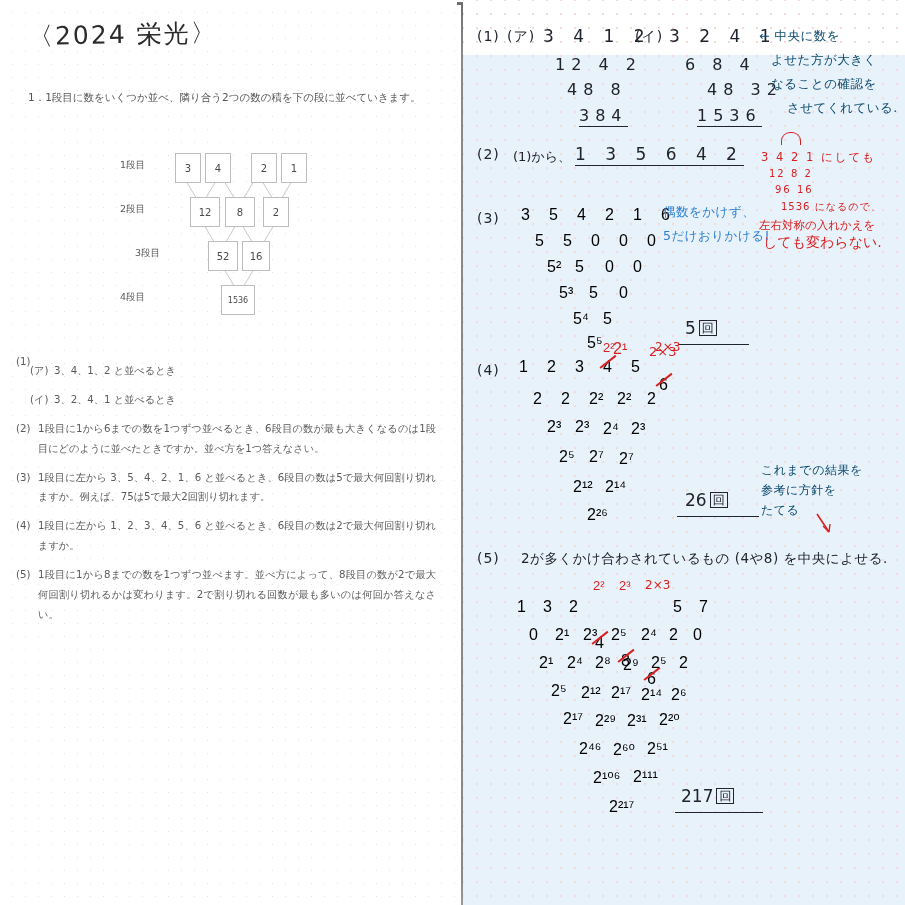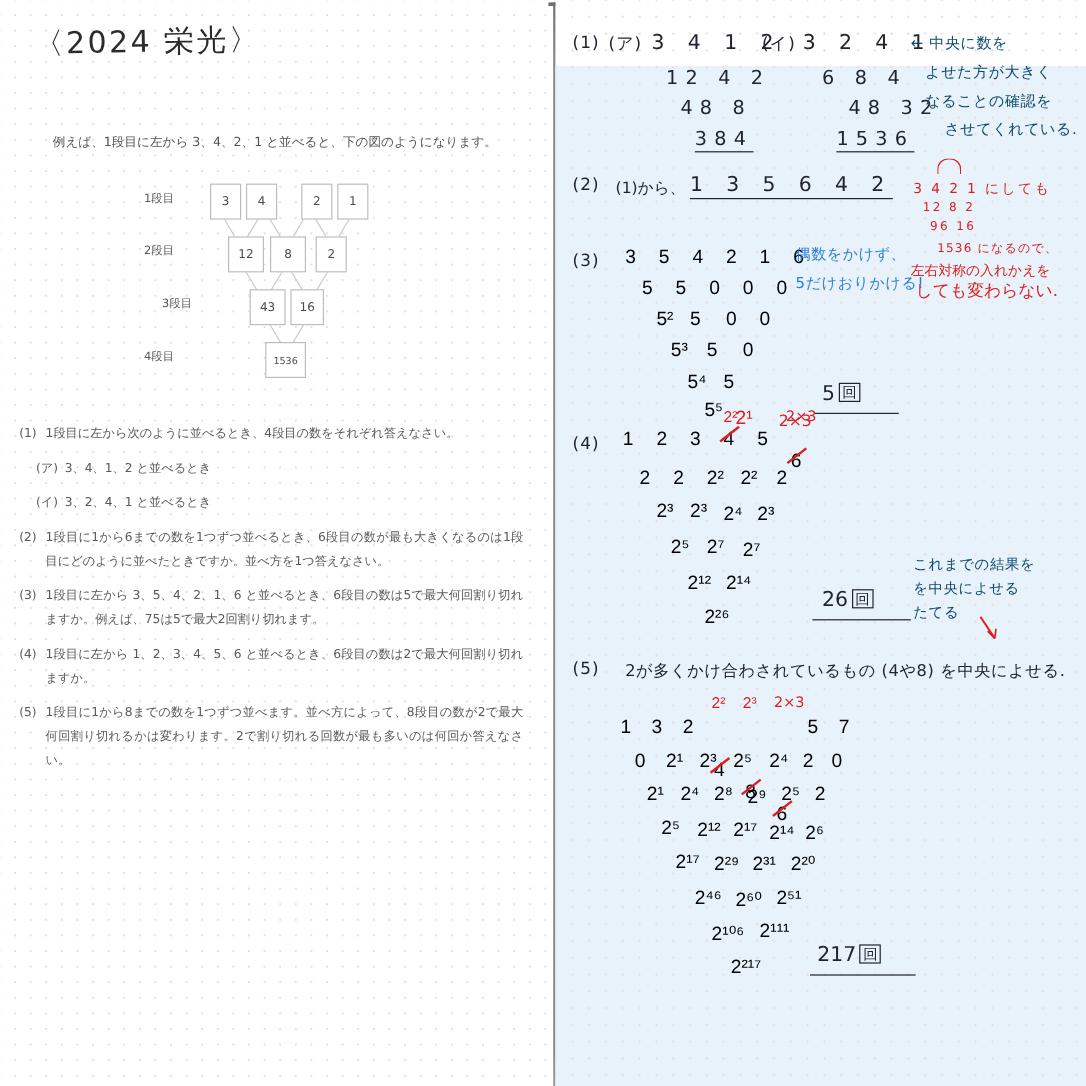--- a/index.html
+++ b/index.html
@@ -126,21 +126,21 @@
 </style>
 </head>
 <body>
 
 <div id="page">
 
   <div id="left-panel">
 
     <div class="doc-title">〈2024 栄光〉</div>
 
-    <div class="q-example">例えば、1段目に左から 3、4、2、1 と並べると、下の図のようになります。</div>
+    <div class="q-head">1．1段目に数をいくつか並べ、隣り合う2つの数の積を下の段に並べていきます。</div>
 
     <div id="tree">
       <svg width="260" height="175">
         <g stroke="#c9c9c9" stroke-width="1" fill="none">
           <path d="M66,36 L78,56"></path>
             <path d="M96,36 L84,56"></path>
           <path d="M104,36 L116,56"></path>
             <path d="M134,36 L122,56"></path>
           <path d="M142,36 L154,56"></path>
             <path d="M172,36 L160,56"></path>
@@ -174,30 +174,29 @@
 
       <div class="cell" style="left:55px;top:8px;width:24px;height:28px;">3</div>
       <div class="cell" style="left:85px;top:8px;width:24px;height:28px;">4</div>
       <div class="cell" style="left:131px;top:8px;width:24px;height:28px;">2</div>
       <div class="cell" style="left:161px;top:8px;width:24px;height:28px;">1</div>
 
       <div class="cell" style="left:70px;top:52px;width:28px;height:28px;">12</div>
       <div class="cell" style="left:105px;top:52px;width:28px;height:28px;">8</div>
       <div class="cell" style="left:143px;top:52px;width:24px;height:28px;">2</div>
 
-      <div class="cell" style="left:88px;top:96px;width:28px;height:28px;">43</div>
+      <div class="cell" style="left:88px;top:96px;width:28px;height:28px;">52</div>
       <div class="cell" style="left:122px;top:96px;width:26px;height:28px;">16</div>
 
       <div class="cell small" style="left:101px;top:140px;width:32px;height:28px;">1536</div>
     </div>
 
     <div class="q-list">
       <div class="q-item">
         <span class="num">(1)</span>
-        <span>1段目に左から次のように並べるとき、4段目の数をそれぞれ答えなさい。</span>
       </div>
       <div class="q-sub">
         <span class="num">(ア)</span>
         <span>3、4、1、2 と並べるとき</span>
       </div>
       <div class="q-sub">
         <span class="num">(イ)</span>
         <span>3、2、4、1 と並べるとき</span>
       </div>
       <div class="q-item">
@@ -323,21 +322,21 @@
       <div class="pw" style="left:96px;top:448px;">2⁵</div>
       <div class="pw" style="left:126px;top:448px;">2⁷</div>
       <div class="pw" style="left:156px;top:450px;">2⁷</div>
 
       <div class="pw" style="left:110px;top:478px;">2¹²</div>
       <div class="pw" style="left:142px;top:478px;">2¹⁴</div>
 
       <div class="pw" style="left:124px;top:506px;">2²⁶</div>
 
       <div class="hw jp-red" style="left:298px;top:462px;font-size:12px;">これまでの結果を</div>
-      <div class="hw jp-red" style="left:298px;top:482px;font-size:12px;">を中央によせる</div>
+      <div class="hw jp-red" style="left:298px;top:482px;font-size:12px;">参考に方針を</div>
       <div class="hw jp-red" style="left:298px;top:502px;font-size:12px;">たてる</div>
       <svg style="position:absolute;left:350px;top:512px;" width="26" height="24">
         <path d="M4,2 L16,20" stroke="#d92020" stroke-width="1.6" fill="none"></path>
         <path d="M16,20 L10,14 M16,20 L17,12" stroke="#d92020" stroke-width="1.4" fill="none"></path>
       </svg>
 
       <div class="hw blk" style="left:222px;top:490px;font-size:17px;">
         <span>26</span><span class="boxkai">回</span>
       </div>
       <div class="ansline" style="left:214px;top:516px;width:82px;"></div>

